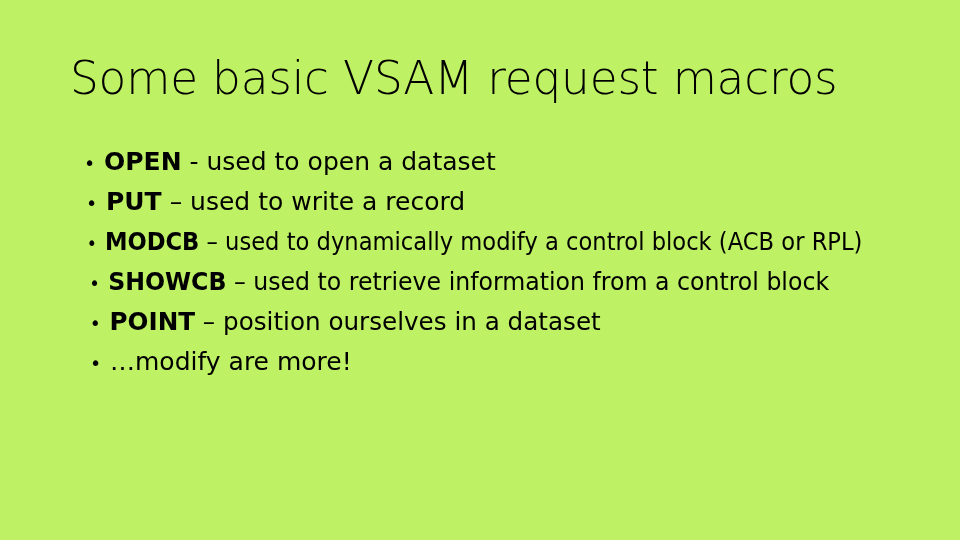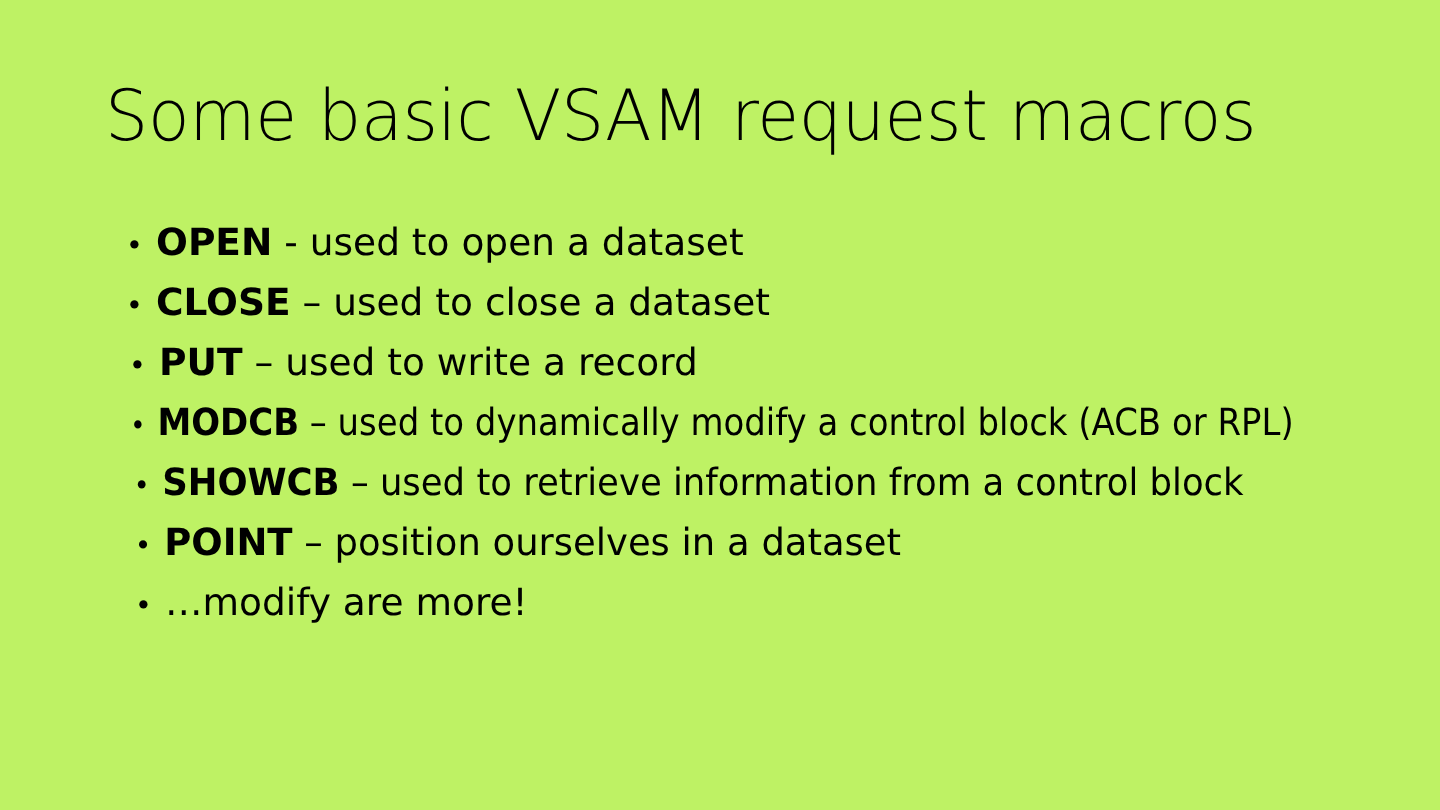--- a/index.html
+++ b/index.html
@@ -93,23 +93,20 @@
 <div id="slide">
 
   <div id="slide-title">Some basic VSAM request macros</div>
 
   <ul id="body-list">
 
     <li class="bullet-row row-indent-0 squeeze-none">
       <span class="bullet-mark">•</span><span class="bullet-term">OPEN</span><span class="bullet-desc"> - </span><span class="bullet-desc">used to open a dataset</span>
     </li>
 
-    <li class="bullet-row row-indent-0 squeeze-none">
-      <span class="bullet-mark">•</span><span class="bullet-term">CLOSE</span><span class="bullet-desc"> – </span><span class="bullet-desc">used to close a dataset</span>
-    </li>
 
 
     <li class="bullet-row row-indent-1 squeeze-none">
       <span class="bullet-mark">•</span><span class="bullet-term">PUT</span><span class="bullet-desc"> – </span><span class="bullet-desc">used to write a record</span>
     </li>
 
     <li class="bullet-row row-indent-2 squeeze-hard">
       <span class="bullet-mark">•</span><span class="bullet-term">MODCB</span><span class="bullet-desc"> – </span><span class="bullet-desc">used to dynamically modify a control block (ACB or RPL)</span>
     </li>
 

